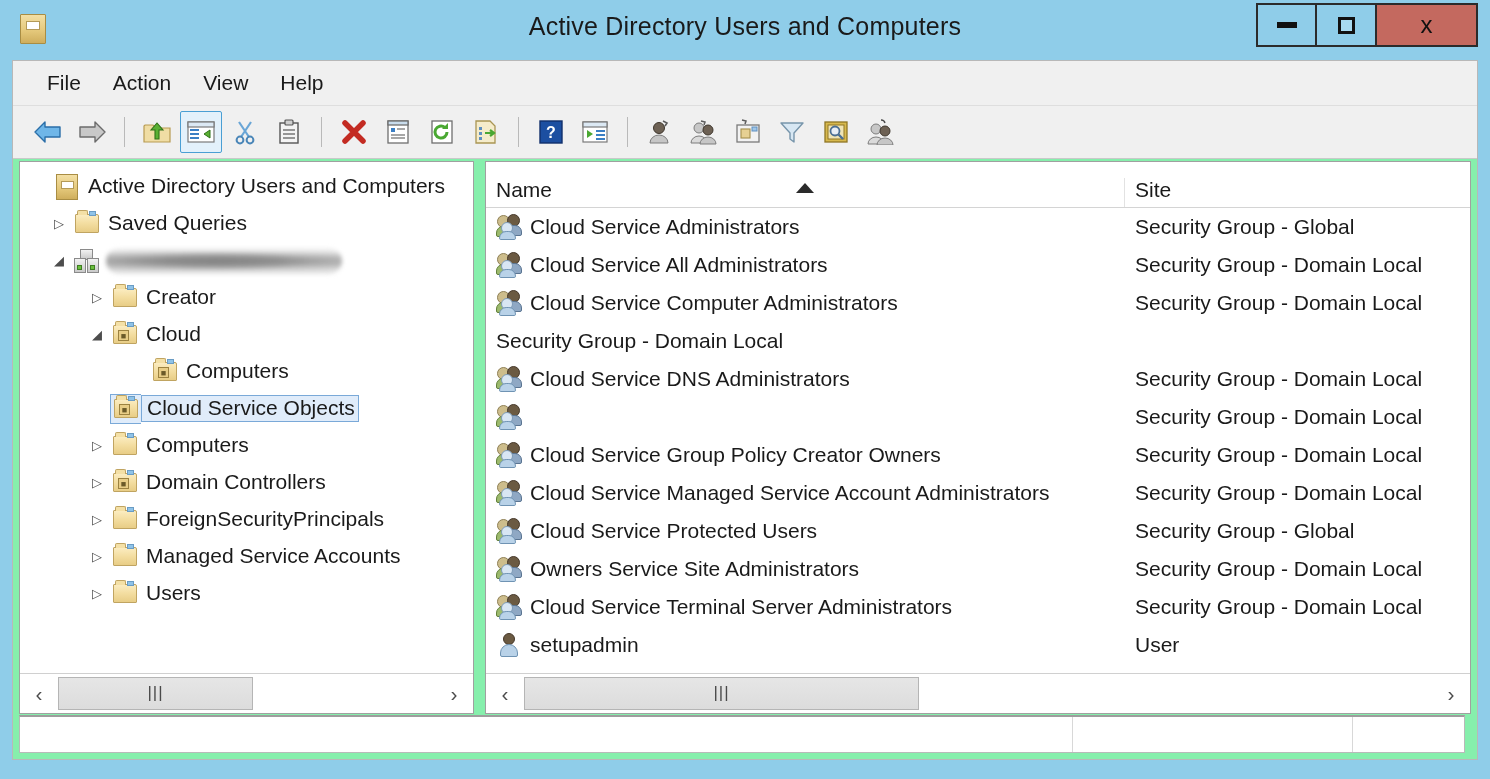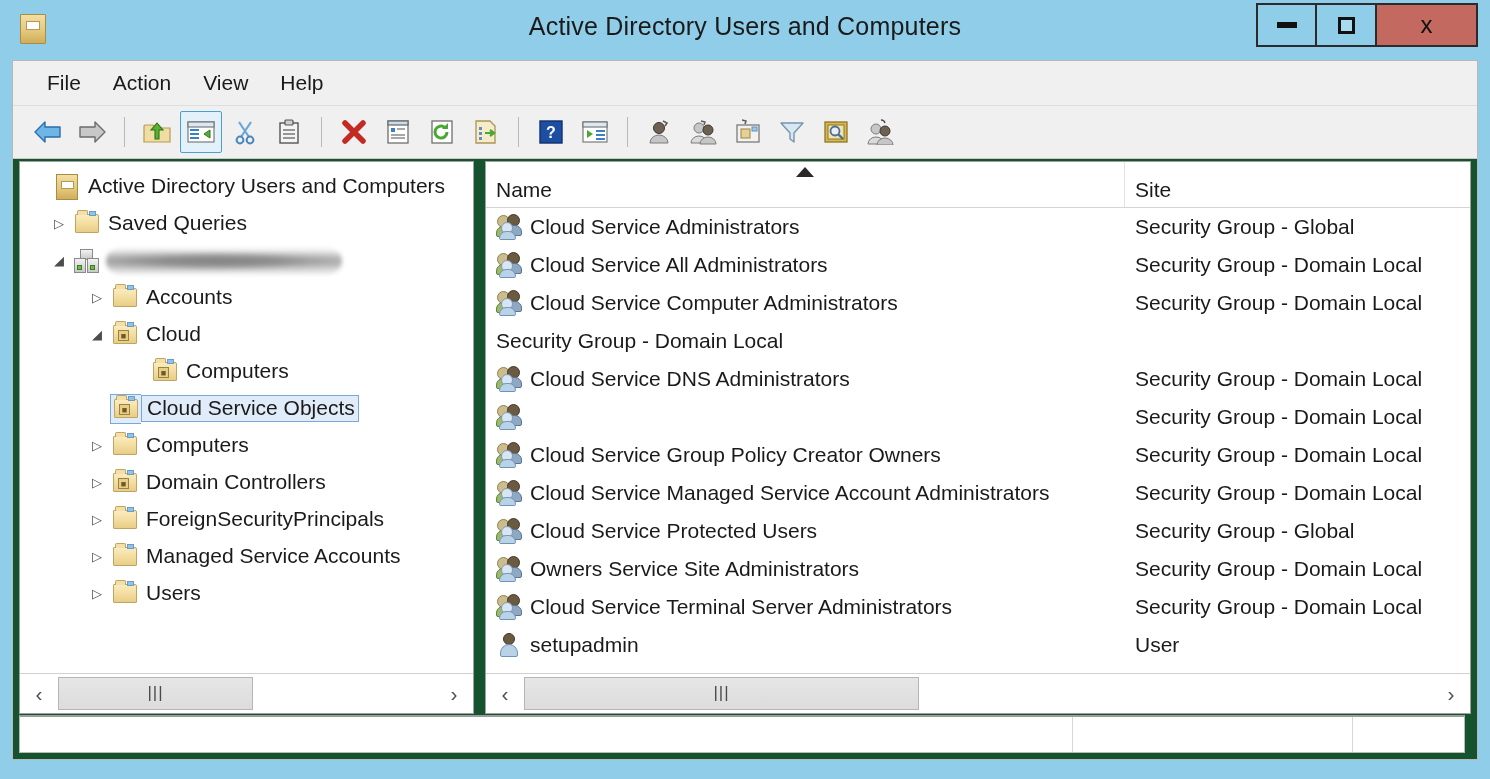--- a/index.html
+++ b/index.html
@@ -96,21 +96,21 @@
     box-sizing: border-box;
     background: #a8daf0;
   }
 
   
   .client {
     position: absolute;
     left: 12px; top: 60px;
     width: 1466px;
     height: 700px;
-    background: #14532d;
+    background: #86efac;
     border: 1px solid #b8b8b8;
     box-sizing: border-box;
   }
 
   
   .menubar {
     position: absolute;
     left: 0; top: 0;
     width: 100%;
     height: 45px;
@@ -322,20 +322,21 @@
     filter: blur(2px);
   }
 
   
   .lv-header {
     display: flex;
     height: 46px;
     background: #ffffff;
     border-bottom: 1px solid #d4d4d4;
     box-sizing: border-box;
+    align-items: flex-end;
   }
   .lv-col {
     position: relative;
     display: flex;
     align-items: flex-end;
     padding: 0 0 5px 10px;
     font-size: 21px;
     color: #1a1a1a;
     border-right: 1px solid #e2e2e2;
     box-sizing: border-box;
@@ -756,21 +757,21 @@
               </div>
           </div>
           <div class="redacted"></div>
         </div>
 
         <div class="tnode" style="padding-left:64px;">
           <div class="twist">▷</div>
           <div class="ico-wrap">
               <div class="ic-folder"></div>
             </div>
-          <div class="tlabel">Accounts</div>
+          <div class="tlabel">Creator</div>
         </div>
 
         <div class="tnode" style="padding-left:64px;">
           <div class="twist">◢</div>
           <div class="ico-wrap">
               <div class="ic-folder ic-ou">
                 <div class="ou-mark">■</div>
               </div>
             </div>
           <div class="tlabel">Cloud</div>

